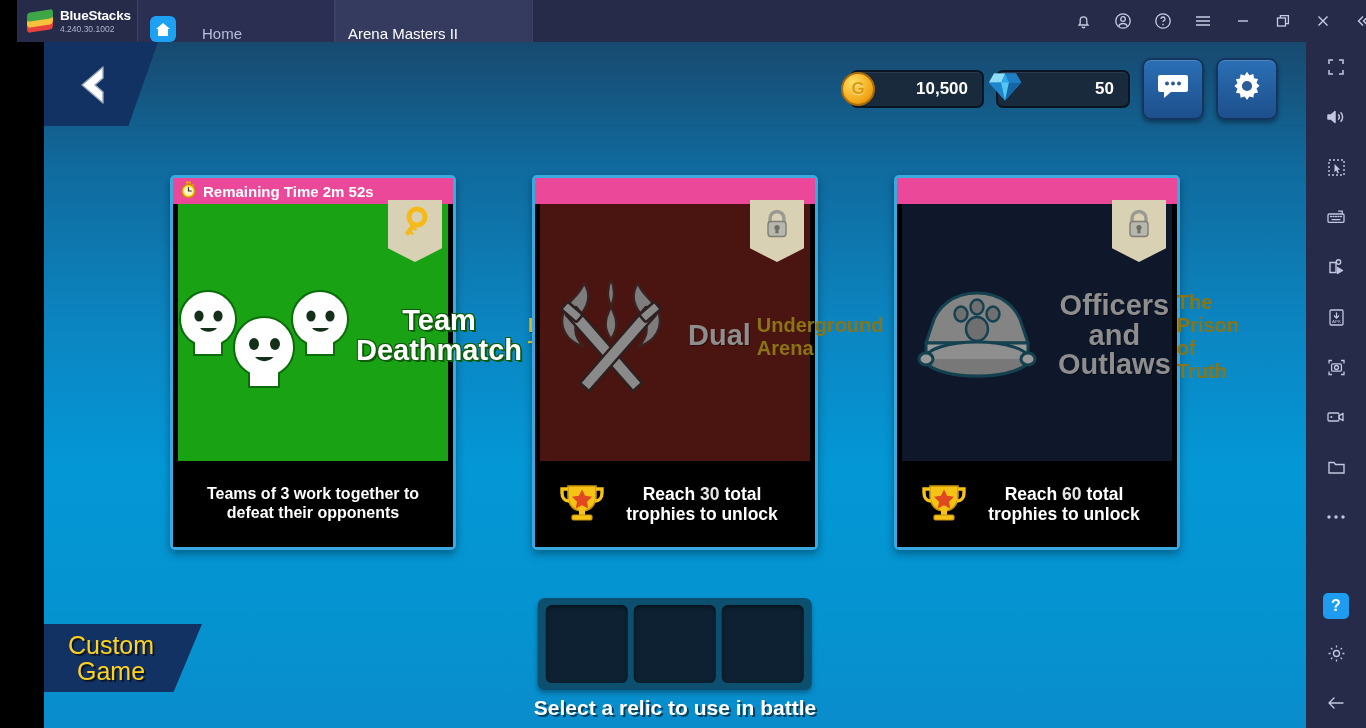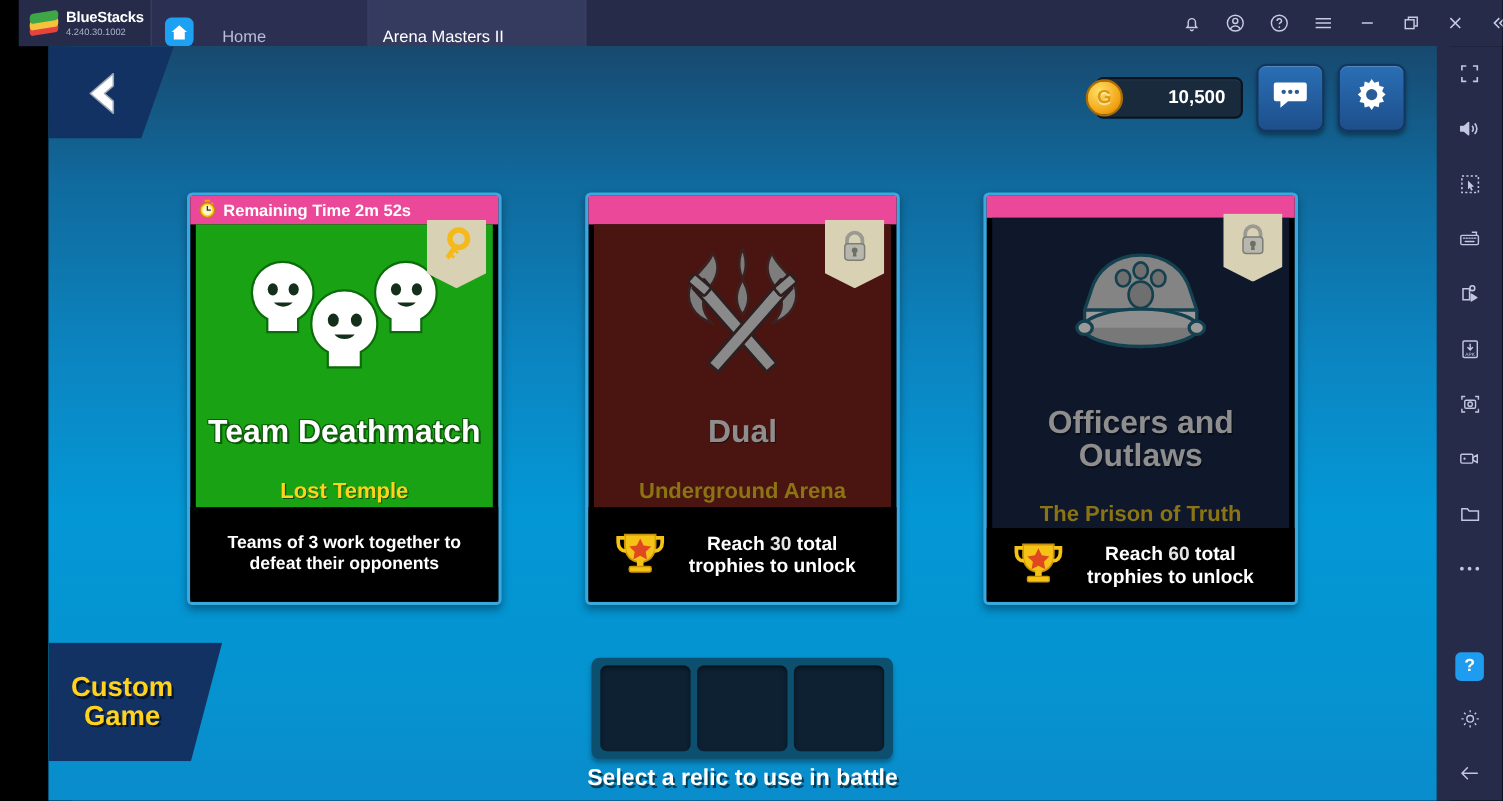--- a/index.html
+++ b/index.html
@@ -126,23 +126,22 @@
     box-shadow: 0 4px 8px rgba(0,0,0,.35);
   }
   .card-header {
     height: 26px; display: flex; align-items: center; gap: 5px;
     padding-left: 6px; background: #ec4899; color: #fff;
     font-size: 15px; font-weight: bold; white-space: nowrap;
   }
   .card-header.empty { justify-content: flex-start; }
   .card-art {
     flex: 1 1 auto; position: relative; overflow: visible;
-    display: flex; flex-direction: column; align-items: center; justify-content: center;
+    display: flex; flex-direction: row; align-items: center; justify-content: flex-start;
     margin: 0 5px;
-    gap: 19px;
   }
   .card-art.green { background: #19a214; }
   .card-art.red   { background: #4a1410; }
   .card-art.teal  { background: #0f172a; }
 
   .art-icon { margin-top: 16px; height: 132px; display: flex; align-items: center; justify-content: center; }
   .card-title {
     font-size: 29px; font-weight: bold; line-height: 1.02; text-align: center;
     margin-top: 6px; padding: 0 6px;
   }
@@ -165,25 +164,25 @@
     position: absolute; top: -4px; right: 6px; width: 54px; height: 62px;
     background: #d8d1b4;
     clip-path: polygon(0 0, 100% 0, 100% 78%, 50% 100%, 0 78%);
     display: flex; align-items: center; justify-content: center;
     padding-bottom: 10px;
     filter: drop-shadow(1px 2px 2px rgba(0,0,0,.45));
   }
 
   
   .custom-game {
-    position: absolute; left: 0; bottom: 36px; width: 158px; height: 108px;
+    position: absolute; left: 0; bottom: 36px; width: 158px; height: 68px;
     background: #123263; color: #ffd21e;
     clip-path: polygon(0 0, 100% 0, 82% 100%, 0 100%);
     display: flex; flex-direction: column; align-items: center; justify-content: center;
-    font-size: 25px; font-weight: bold; line-height: 1.04; text-align: center;
+    font-size: 25px; font-weight: normal; line-height: 1.04; text-align: center;
     text-shadow: 2px 2px 0 rgba(0,0,0,.55);
     padding-right: 24px;
     filter: drop-shadow(2px 3px 2px rgba(0,0,0,.4));
   }
   .relic-wrap {
     position: absolute; left: 50%; transform: translateX(-50%); bottom: 8px;
     display: flex; flex-direction: column; align-items: center; gap: 6px;
   }
   .relic-tray {
     width: 274px; height: 92px; border-radius: 7px;
@@ -390,20 +389,33 @@
 
     <div class="topright">
 
       <div class="curr">
         <span class="orb">
           <span class="coin">G</span>
         </span>
         <span>10,500</span>
       </div>
 
+      <div class="curr">
+        <span class="orb">
+          <svg class="gem" viewBox="0 0 36 34">
+            <path d="M7 4 H29 L34 13 L18 31 L2 13 Z" fill="#2aa8e8"></path>
+            <path d="M7 4 H18 L14 13 L2 13 Z" fill="#8fdcf7"></path>
+            <path d="M18 4 H29 L34 13 L22 13 Z" fill="#1f7fc4"></path>
+            <path d="M14 13 H22 L18 31 Z" fill="#55c5f2"></path>
+            <path d="M2 13 H14 L18 31 Z" fill="#1e86cc"></path>
+            <path d="M22 13 H34 L18 31 Z" fill="#1566a6"></path>
+          </svg>
+        </span>
+        <span>50</span>
+      </div>
 
       <div class="sqbtn">
         <span>
           <svg width="34" height="30" viewBox="0 0 34 30">
             <path d="M4 3h26a2 2 0 0 1 2 2v13a2 2 0 0 1-2 2H15l-7 6v-6H4a2 2 0 0 1-2-2V5a2 2 0 0 1 2-2z" fill="#fff"></path>
             <circle cx="11" cy="11.5" r="2" fill="#2a5d97"></circle>
             <circle cx="17" cy="11.5" r="2" fill="#2a5d97"></circle>
             <circle cx="23" cy="11.5" r="2" fill="#2a5d97"></circle>
           </svg>
         </span>

